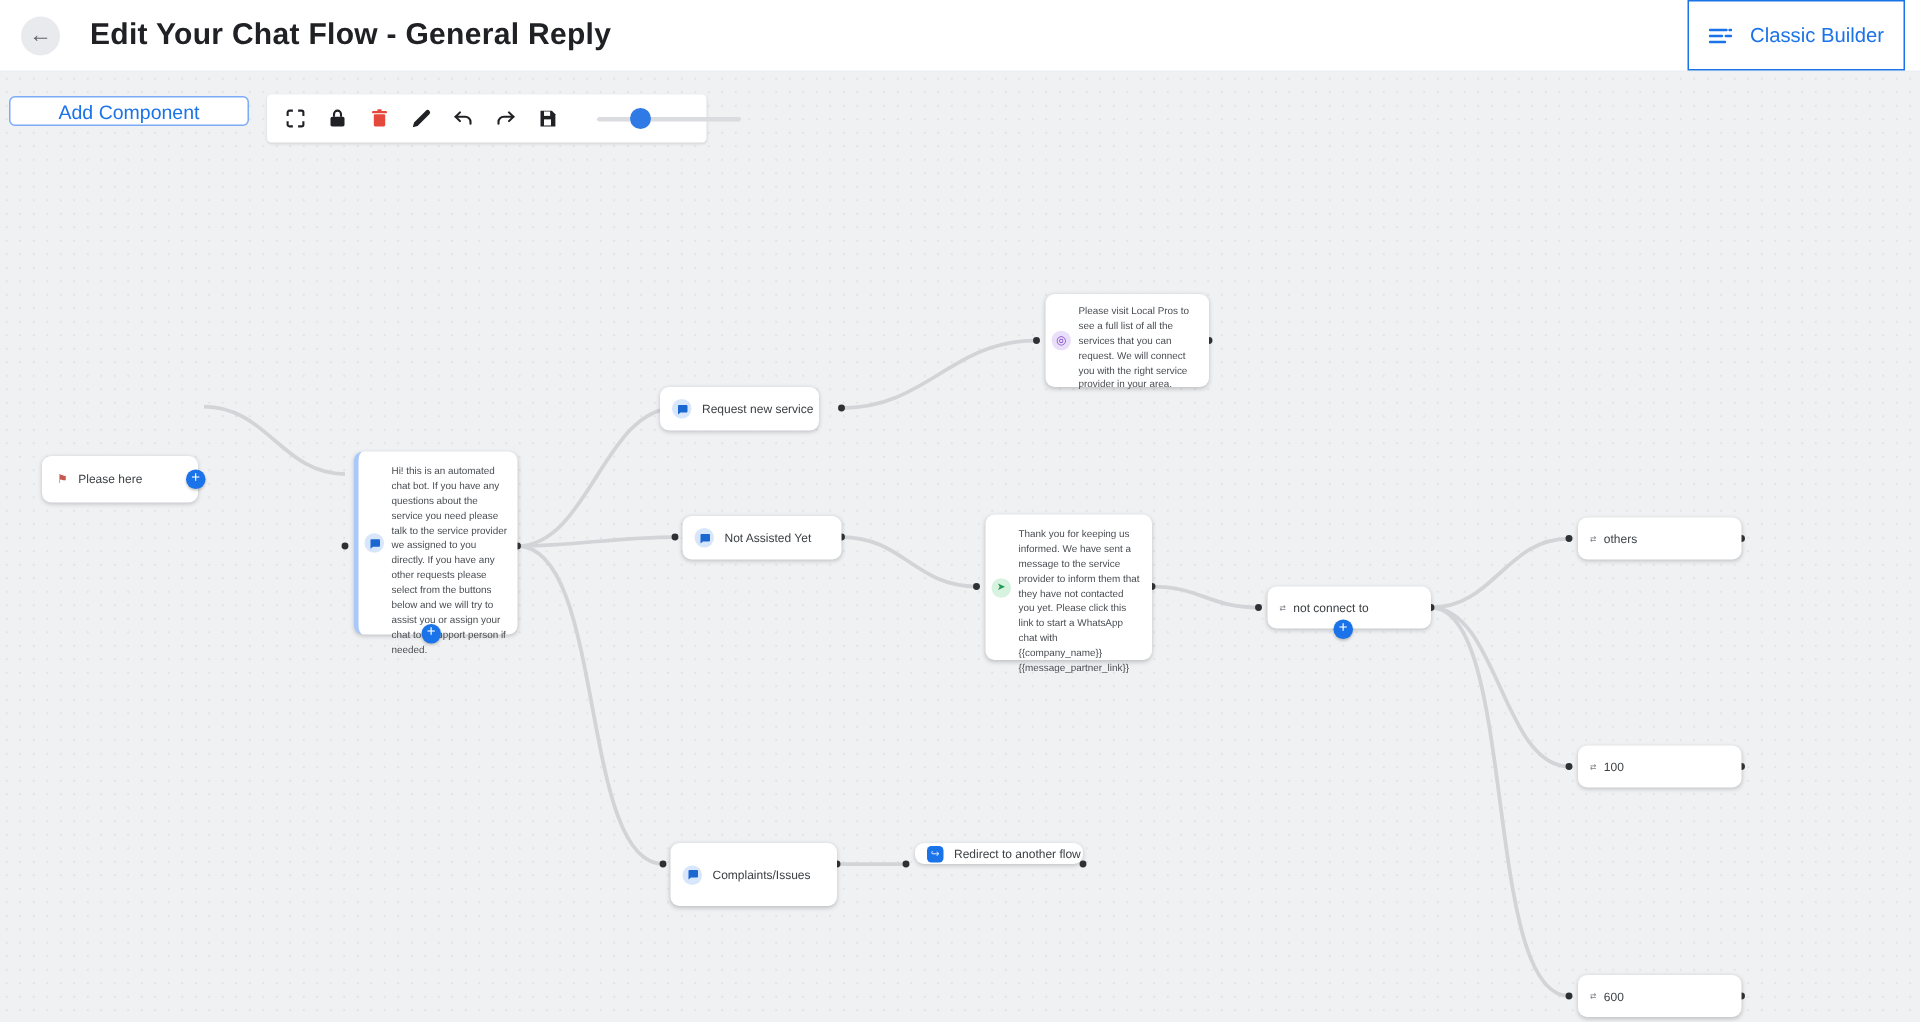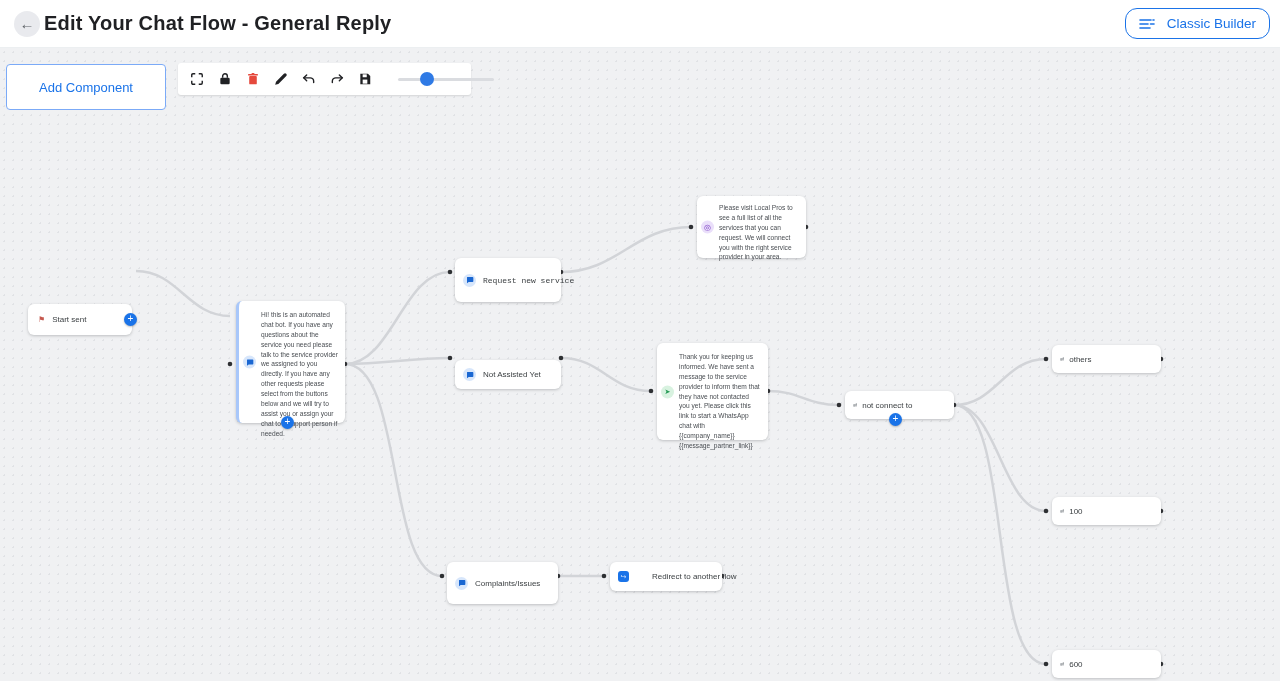--- a/index.html
+++ b/index.html
@@ -9,40 +9,40 @@
   .header {
     position:absolute; top:0; left:0; width:1280px; height:48px;
     background:#ffffff; display:flex; align-items:center; padding:0 10px;
     border-bottom:1px solid #eceff1; z-index:30;
   }
   .back-btn {
     width:26px; height:26px; border-radius:50%; background:#e9eaee;
     display:flex; align-items:center; justify-content:center;
     font-size:15px; color:#5f6368; cursor:pointer; margin-left:4px; flex:0 0 auto;
   }
-  .page-title { font-size:20px; font-weight:bold; color:#202124; margin-left:4px; letter-spacing:.2px; }
+  .page-title { font-size:20px; font-weight:bold; color:#202124; margin-left:20px; letter-spacing:.2px; }
   .header-spacer { flex:1; }
   .hdr-btn {
-    height:31px; display:flex; align-items:center; gap:12px;
-    border:1px solid #1a73e8; border-radius:12px; background:#fff;
+    height:47px; display:flex; align-items:center; gap:12px;
+    border:1px solid #1a73e8; border-radius:0; background:#fff;
     color:#1a73e8; font-size:13.5px; padding:0 13px; margin-left:6px; cursor:pointer;
     white-space:nowrap;
   }
 
   
   .canvas {
     position:absolute; top:48px; left:0; width:1280px; height:633px;
     background-color:#f0f1f3;
     background-image:radial-gradient(circle, rgba(120,125,135,.13) 1px, transparent 1px);
     background-size:9px 9px;
   }
 
   
   .add-component-btn {
-    position:absolute; left:6px; top:16px; width:160px; height:46px;
+    position:absolute; left:6px; top:16px; width:160px; height:20px;
     background:#fff; border:1px solid #7baaf7; border-radius:4px;
     color:#1a73e8; font-size:13px; display:flex; align-items:center; justify-content:center;
     cursor:pointer; z-index:20;
   }
   .tools {
     position:absolute; left:178px; top:15px; width:293px; height:32px;
     background:#fff; border-radius:3px; box-shadow:0 1px 2px rgba(0,0,0,.12);
     display:flex; align-items:center; padding:0 12px; gap:14px; z-index:20;
   }
   .tool-icon { width:15px; height:15px; display:flex; align-items:center; justify-content:center; cursor:pointer; }
@@ -204,44 +204,44 @@
         </svg>
     </span>
     <div class="slider">
       <div class="slider-track"></div>
       <div class="slider-thumb"></div>
     </div>
   </div>
 
   <div class="node" style="left:28px; top:256px; width:104px; height:31px;">
     <span class="flag-icon">⚑</span>
-    <span class="node-label">Start sent</span>
+    <span class="node-label">Please here</span>
   </div>
   <div class="plus-btn" style="left:124px; top:265px;"><span>+</span></div>
 
   <div class="node msg-node blue-bar" style="left:236px; top:253px; width:109px; height:122px;">
     <span class="badge badge-blue badge-abs">
       <svg viewBox="0 0 24 24" fill="#1a67d2">
           <path d="M4 3h16a2 2 0 0 1 2 2v11a2 2 0 0 1-2 2H8l-5 4V5a2 2 0 0 1 1-2z"></path>
         </svg>
     </span>
     <div class="msg-text">Hi! this is an automated chat bot. If you have any questions about the service you need please talk to the service provider we assigned to you directly. If you have any other requests please select from the buttons below and we will try to assist you or assign your chat to a support person if needed.</div>
   </div>
   <div class="plus-btn" style="left:281px; top:368px;"><span>+</span></div>
 
-  <div class="node" style="left:455px; top:210px; width:106px; height:44px;font-family:Liberation Mono, monospace;">
+  <div class="node" style="left:440px; top:210px; width:106px; height:29px;">
     <span class="badge badge-blue">
       <svg viewBox="0 0 24 24" fill="#1a67d2">
           <path d="M4 3h16a2 2 0 0 1 2 2v11a2 2 0 0 1-2 2H8l-5 4V5a2 2 0 0 1 1-2z"></path>
         </svg>
     </span>
     <span class="node-label">Request new service</span>
   </div>
 
-  <div class="node" style="left:455px; top:296px; width:106px; height:29px;margin-top:16px;">
+  <div class="node" style="left:455px; top:296px; width:106px; height:29px;">
     <span class="badge badge-blue">
       <svg viewBox="0 0 24 24" fill="#1a67d2">
           <path d="M4 3h16a2 2 0 0 1 2 2v11a2 2 0 0 1-2 2H8l-5 4V5a2 2 0 0 1 1-2z"></path>
         </svg>
     </span>
     <span class="node-label">Not Assisted Yet</span>
   </div>
 
   <div class="node" style="left:447px; top:514px; width:111px; height:42px;">
     <span class="badge badge-blue">
@@ -280,20 +280,20 @@
   <div class="node" style="left:1052px; top:449px; width:109px; height:28px;">
     <span class="cond-icon">⇄</span>
     <span class="node-label">100</span>
   </div>
 
   <div class="node" style="left:1052px; top:602px; width:109px; height:28px;">
     <span class="cond-icon">⇄</span>
     <span class="node-label">600</span>
   </div>
 
-  <div class="node" style="left:610px; top:514px; width:112px; height:29px;gap:16px;">
+  <div class="node" style="left:610px; top:514px; width:112px; height:14px;">
     <span class="sq-icon">
         <span>↪</span>
       </span>
     <span class="node-label">Redirect to another flow</span>
   </div>
 
 </div>
 
 </body></html>

